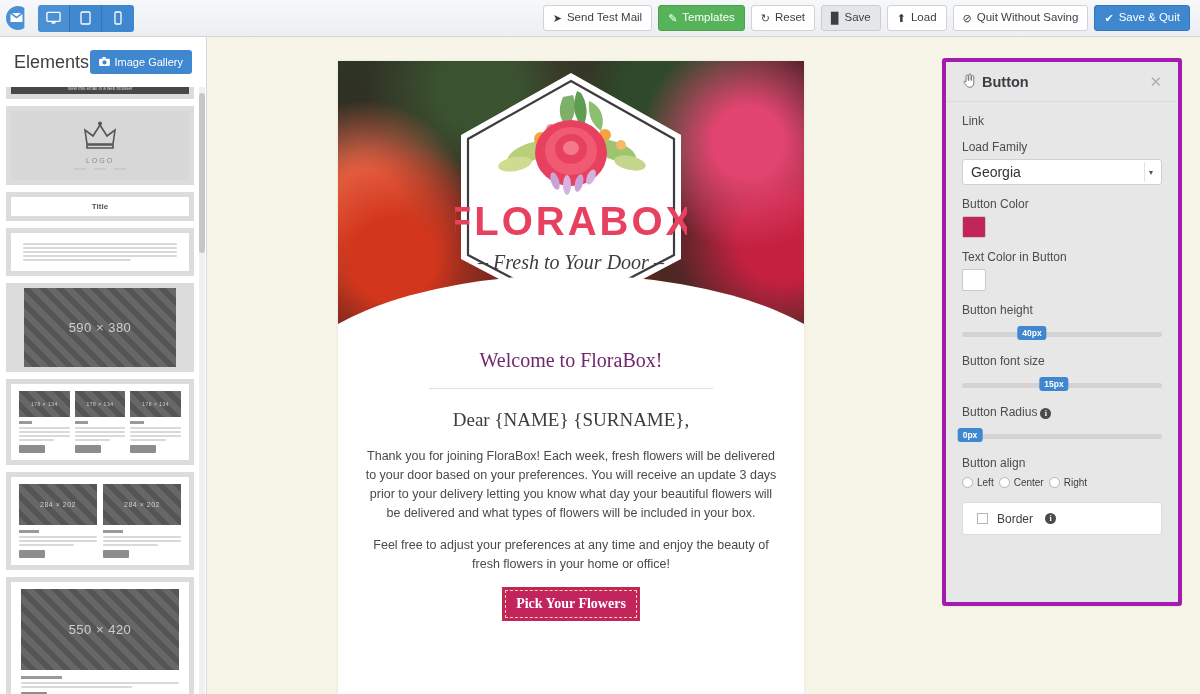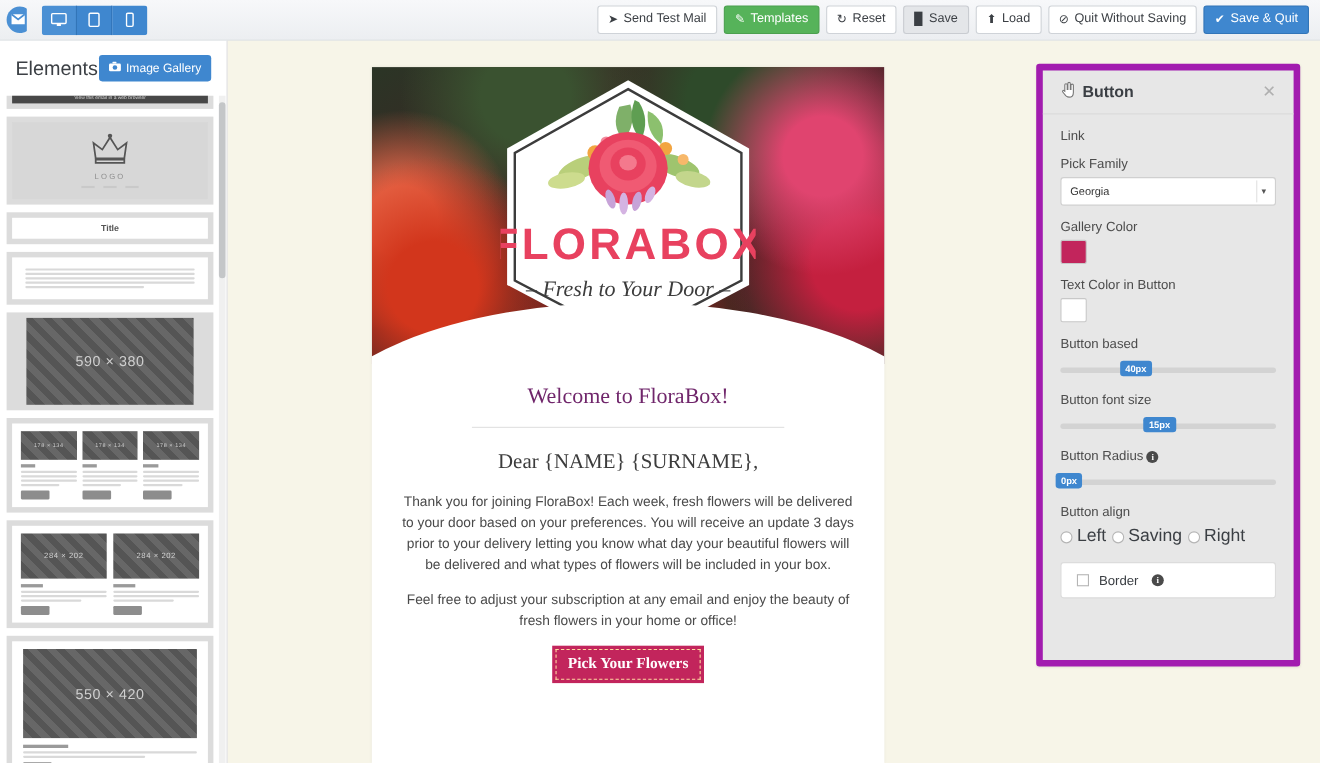--- a/index.html
+++ b/index.html
@@ -120,59 +120,59 @@
     border: none; cursor: pointer; position: relative;
   }
   #cta::after {
     content: ""; position: absolute; inset: 3px;
     border: 1.5px dashed #ffd9a0; pointer-events: none;
   }
 
   
   #panel {
     position: absolute; top: 58px; left: 942px; width: 240px; height: 548px;
-    background: #e7e7e7; border: 6px solid #a21caf; border-radius: 3px;
+    background: #e7e7e7; border: 4px solid #a21caf; border-radius: 3px;
     box-shadow: 0 1px 2px rgba(0,0,0,.06);
   }
   #panel-head {
     height: 40px; display: flex; align-items: center; padding: 0 16px;
     border-bottom: 1px solid #dadada;
   }
   #panel-title { font-size: 14.5px; font-weight: bold; color: #3b3f44; display: flex; align-items: center; gap: 6px; }
   #panel-close { margin-left: auto; color: #b0b0b0; font-size: 15px; cursor: pointer; line-height: 1; }
   #panel-body { padding: 12px 16px; }
   .fld-label { font-size: 12px; color: #4c4c4c; margin: 12px 0 5px; }
   .fld-label:first-child { margin-top: 0; }
   .txt-input {
     width: 100%; height: 26px; border: 1px solid #d0d0d0; border-radius: 3px;
     background: #fff; padding: 0 8px; font-size: 11.5px; color: #333;
     font-family: "Liberation Sans", sans-serif;
   }
   .txt-input::placeholder { color: #b2b2b2; }
   .sel-wrap { position: relative; }
   .sel-input {
     width: 100%; height: 26px; border: 1px solid #d0d0d0; border-radius: 3px;
-    background: #fff; padding: 0 22px 0 8px; font-size: 10px; color: #333;
+    background: #fff; padding: 0 22px 0 8px; font-size: 14px; color: #333;
     display: flex; align-items: center; cursor: pointer;
   }
   .sel-arrow {
     position: absolute; right: 5px; top: 3px; width: 13px; height: 20px;
     border-left: 1px solid #e2e2e2; display: flex; align-items: center; justify-content: center;
     font-size: 7px; color: #555; pointer-events: none;
   }
   .swatch { width: 24px; height: 22px; border: 1px solid #c8c8c8; border-radius: 2px; cursor: pointer; }
   .slider { position: relative; height: 16px; margin-top: 9px; }
   .slider-rail { position: absolute; top: 6px; left: 0; right: 0; height: 5px; background: #d3d3d3; border-radius: 3px; }
   .slider-pip {
     position: absolute; top: 0; transform: translateX(-50%);
     background: #3f87cf; color: #fff; font-size: 8.5px; font-weight: bold;
     padding: 2px 5px; border-radius: 3px; cursor: pointer; line-height: 1.2;
   }
   #align-row { display: flex; align-items: center; gap: 5px; margin-top: 7px; }
-  .radio-item { display: flex; align-items: center; gap: 4px; font-size: 16px; color: #3b3f44; cursor: pointer; }
+  .radio-item { display: flex; align-items: center; gap: 4px; font-size: 10px; color: #3b3f44; cursor: pointer; }
   .radio-dot { width: 11px; height: 11px; border: 1px solid #b5b5b5; border-radius: 50%; background: #fff; }
   #border-box {
     margin-top: 14px; background: #fff; border: 1px solid #dcdcdc; border-radius: 3px;
     height: 33px; display: flex; align-items: center; padding: 0 14px; gap: 9px; cursor: pointer;
   }
   .chk { width: 11px; height: 11px; border: 1px solid #b5b5b5; background: #fff; }
   .info-i {
     display: inline-flex; align-items: center; justify-content: center;
     width: 11px; height: 11px; border-radius: 50%; background: #4a4a4a; color: #fff;
     font-size: 8px; font-weight: bold; font-family: "Liberation Serif", serif; margin-left: 3px;
@@ -402,21 +402,21 @@
         </svg>
       </div>
       <div id="hero-mask"></div>
     </div>
 
     <div id="body-wrap">
       <h1 id="mail-h1">Welcome to FloraBox!</h1>
       <div id="mail-rule"></div>
       <div id="mail-greet">Dear  {NAME}  {SURNAME},</div>
       <p class="mail-p">Thank you for joining FloraBox! Each week, fresh flowers will be delivered to your door based on your preferences. You will receive an update 3 days prior to your delivery letting you know what day your beautiful flowers will be delivered and what types of flowers will be included in your box.</p>
-      <p class="mail-p">Feel free to adjust your subscription at any email and enjoy the beauty of fresh flowers in your home or office!</p>
+      <p class="mail-p">Feel free to adjust your preferences at any time and enjoy the beauty of fresh flowers in your home or office!</p>
       <div id="cta-wrap">
         <button id="cta">Pick Your Flowers</button>
       </div>
     </div>
 
   </div>
 </div>
 
 <div id="panel">
   <div id="panel-head">
@@ -428,33 +428,33 @@
       </span>
       <span>Button</span>
     </div>
     <div id="panel-close">✕</div>
   </div>
 
   <div id="panel-body">
 
     <div class="fld-label">Link</div>
 
-    <div class="fld-label">Pick Family</div>
+    <div class="fld-label">Load Family</div>
     <div class="sel-wrap">
       <div class="sel-input">Georgia</div>
       <div class="sel-arrow">▼</div>
     </div>
 
-    <div class="fld-label">Gallery Color</div>
+    <div class="fld-label">Button Color</div>
     <div class="swatch" style="background:#c2255c"></div>
 
     <div class="fld-label">Text Color in Button</div>
     <div class="swatch" style="background:#ffffff"></div>
 
-    <div class="fld-label">Button based</div>
+    <div class="fld-label">Button height</div>
     <div class="slider">
       <div class="slider-rail"></div>
       <div class="slider-pip" style="left:35%">40px</div>
     </div>
 
     <div class="fld-label">Button font size</div>
     <div class="slider">
       <div class="slider-rail"></div>
       <div class="slider-pip" style="left:46%">15px</div>
     </div>
@@ -468,21 +468,21 @@
     </div>
 
     <div class="fld-label">Button align</div>
     <div id="align-row">
       <label class="radio-item">
         <span class="radio-dot"></span>
         <span>Left</span>
       </label>
       <label class="radio-item">
         <span class="radio-dot"></span>
-        <span>Saving</span>
+        <span>Center</span>
       </label>
       <label class="radio-item">
         <span class="radio-dot"></span>
         <span>Right</span>
       </label>
     </div>
 
     <div id="border-box">
       <span class="chk"></span>
       <span style="font-size:12px;color:#3b3f44">Border</span>

